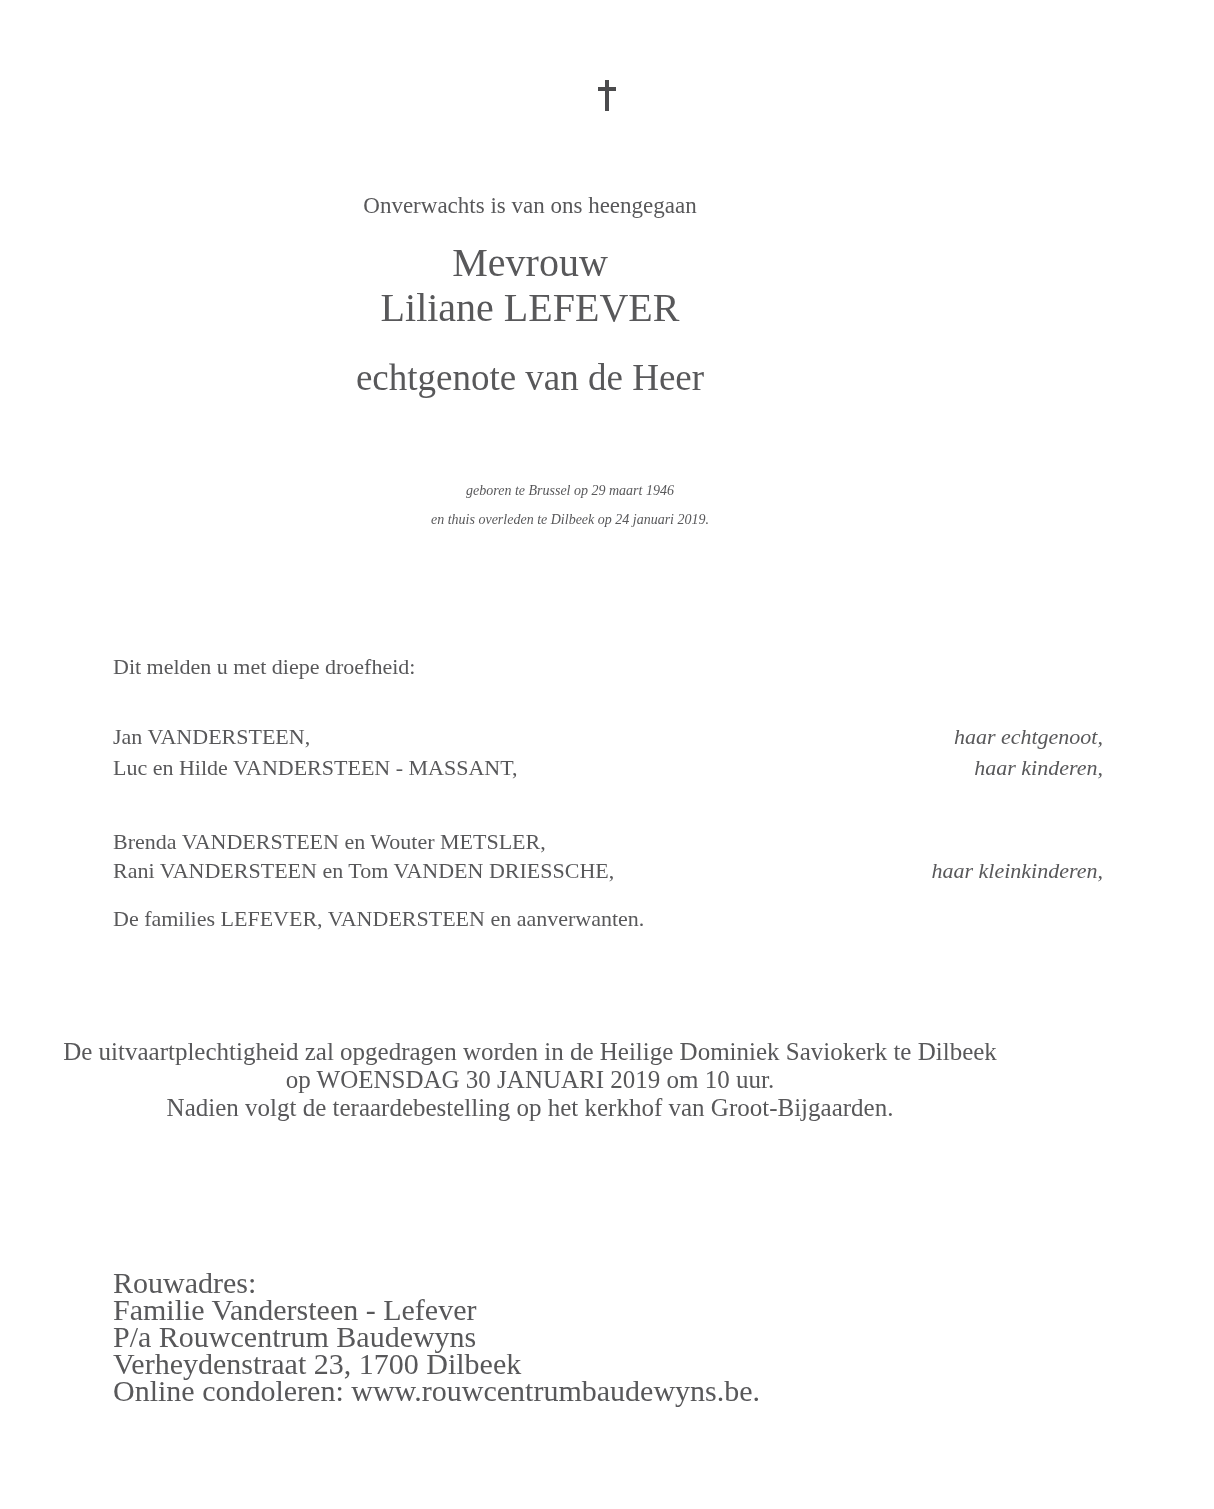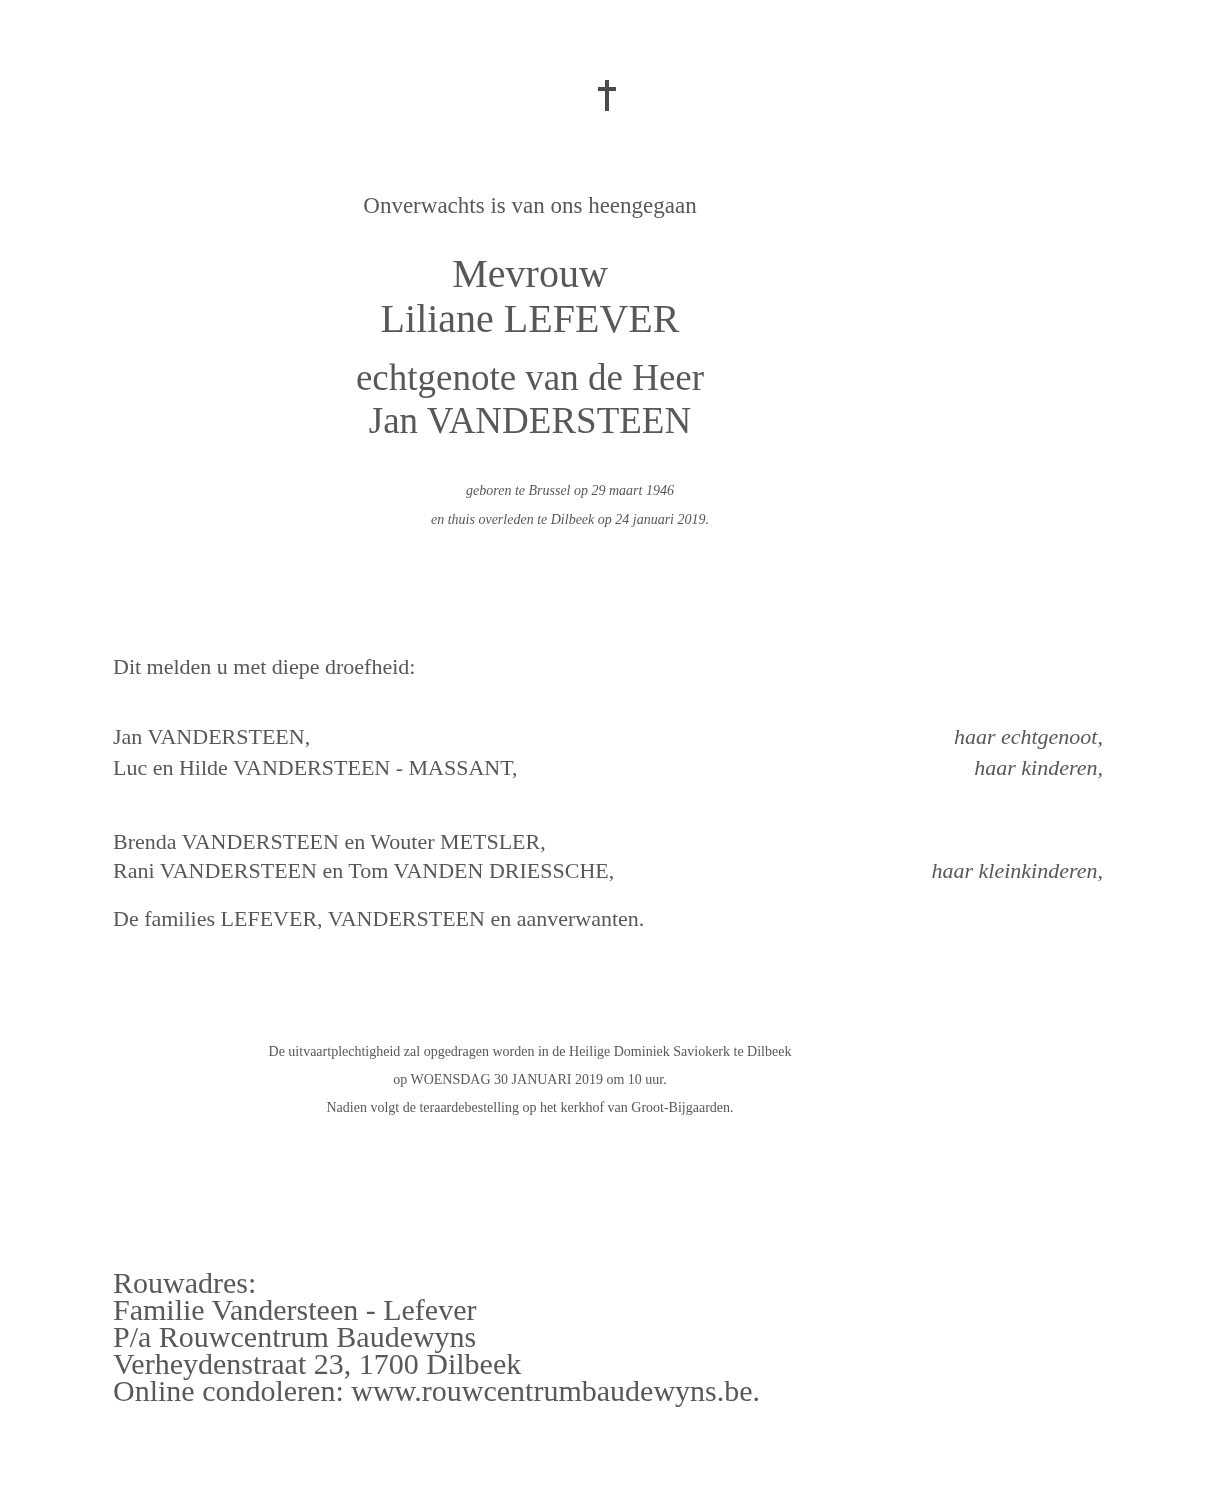--- a/index.html
+++ b/index.html
@@ -47,21 +47,21 @@
     height: 4px;
     background: #4b4b4d;
   }
 
   .announcement {
     top: 192px;
     font-size: 23px;
     line-height: 28px;
   }
   .title-block {
-    top: 251px;
+    top: 240px;
     font-size: 40px;
     line-height: 45px;
   }
   .spouse-block {
     top: 356px;
     font-size: 37px;
     line-height: 43px;
   }
   .dates-block {
     top: 476px;
@@ -92,21 +92,21 @@
   .row-families { top: 885px; }
   .relation-label {
     font-style: italic;
     white-space: nowrap;
     text-align: right;
   }
   .names-col { text-align: left; margin-top: 19px; }
 
   .ceremony {
     top: 1038px;
-    font-size: 14px;
+    font-size: 25px;
     line-height: 28px;
   }
   .address {
     top: 1269px;
     font-size: 30px;
     line-height: 27px;
     text-align: left;
   }
 </style>
 </head>
@@ -121,21 +121,20 @@
 
   <div class="abs centered announcement">Onverwachts is van ons heengegaan</div>
 
   <div class="abs centered title-block">
     <div>Mevrouw</div>
     <div>Liliane LEFEVER</div>
   </div>
 
   <div class="abs centered spouse-block">
     <div>echtgenote van de Heer</div>
-    <div>Jan VANDERSTEEN</div>
   </div>
 
   <div class="abs centered dates-block">
     <div>geboren te Brussel op 29 maart 1946</div>
     <div>en thuis overleden te Dilbeek op 24 januari 2019.</div>
   </div>
 
   <div class="abs leftcol body-text intro">Dit melden u met diepe droefheid:</div>
 
   <div class="abs family-row row-husband">

